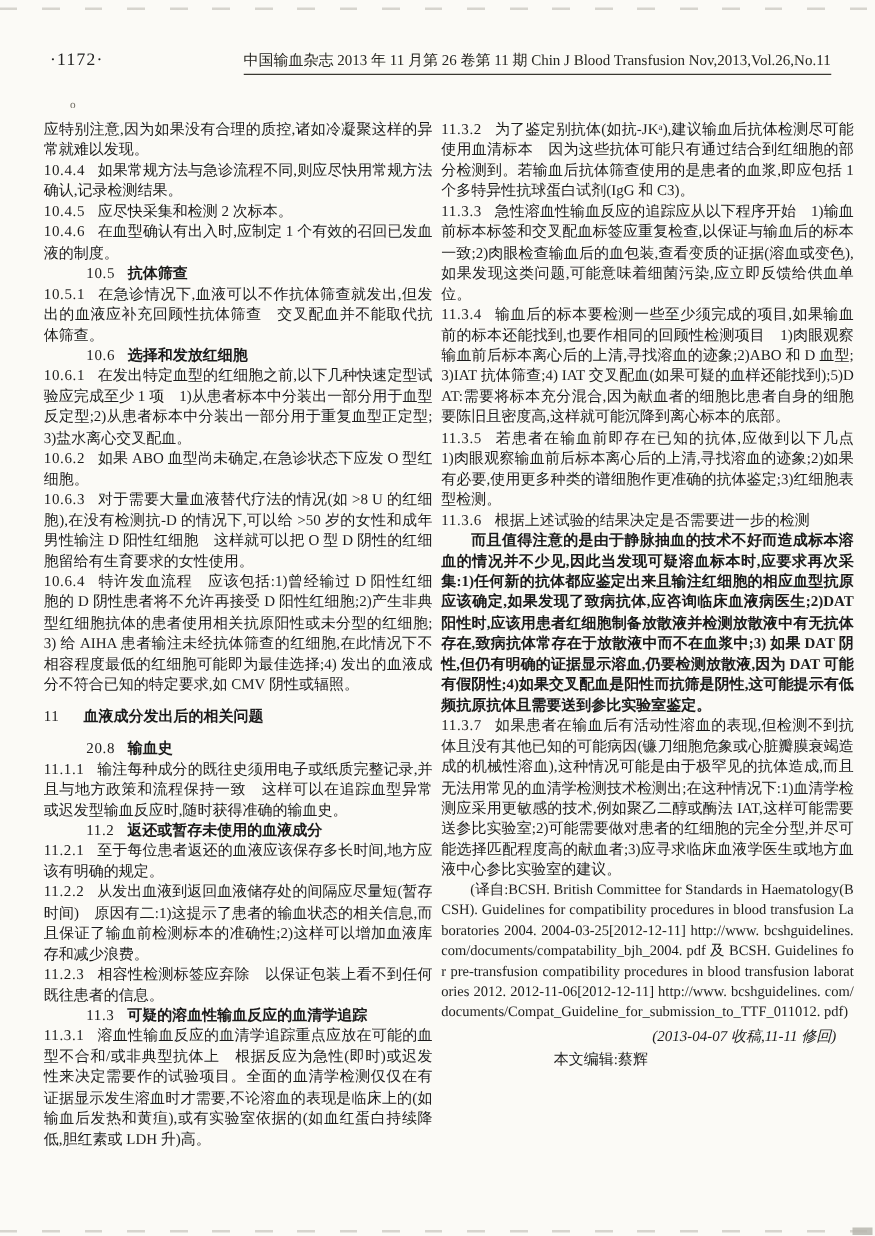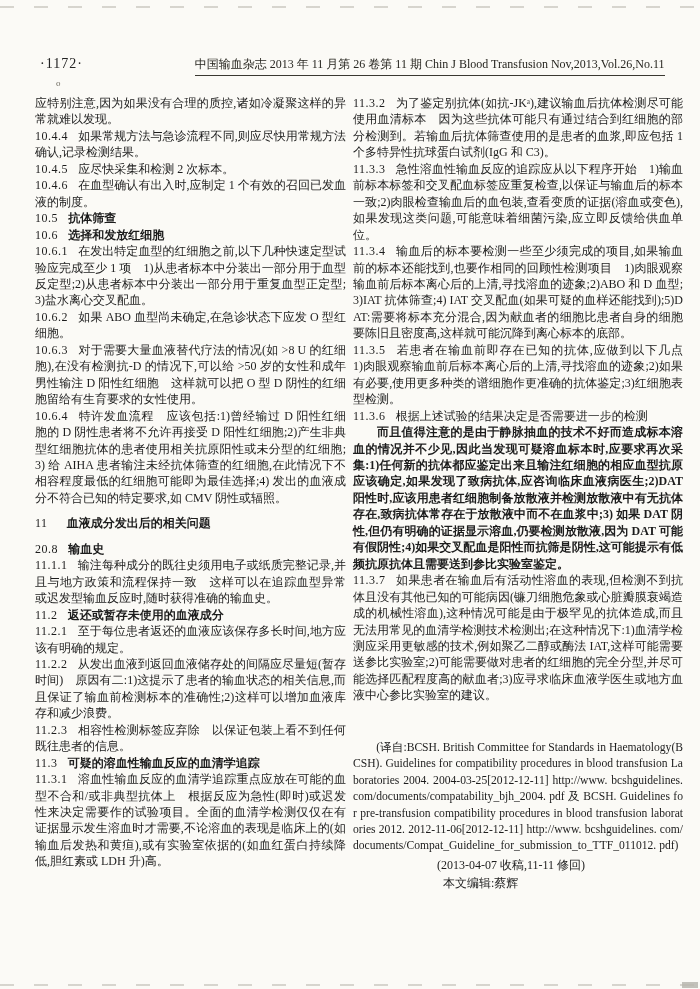--- a/index.html
+++ b/index.html
@@ -16,46 +16,46 @@
     overflow:hidden;
   }
   .scan-line{position:absolute;left:0;right:0;height:2px;
     background-image:repeating-linear-gradient(to right,#b9b6ad 0 14px,transparent 14px 34px);
     opacity:.55;}
   .scan-line.top{top:6px;}
   .scan-line.bottom{top:984px;}
   .corner-mark{position:absolute;background:#8a877e;opacity:.5;}
   .corner-mark.br{right:2px;top:982px;width:16px;height:6px;}
   header{
-    position:absolute;top:56px;left:40px;right:24px;
+    position:absolute;top:40px;left:40px;right:24px;
     display:flex;align-items:baseline;
   }
   .pagenum{font-size:14px;letter-spacing:1px;color:#222;}
   .journal{
     margin-left:112px;
     font-size:12px;color:#26251f;
     border-bottom:1px solid #3a3831;
     padding-bottom:2px;
     white-space:nowrap;
   }
   .speck{position:absolute;left:56px;top:78px;font-size:9px;color:#6e6a60;}
   .columns{
     position:absolute;top:95px;left:35px;width:648px;height:860px;
     display:flex;
   }
   .col{width:311px;font-size:12px;line-height:16.45px;text-align:justify;}
   .col.right{width:330px;margin-left:7px;}
   p{margin:0;word-break:break-all;}
   b.num{font-weight:normal;margin-right:.85em;letter-spacing:.5px;}
-  p.heading{font-weight:bold;}
+  p.heading{font-weight:bold;margin-left:34px;}
   p.chapter{font-weight:bold;margin:9px 0 9px;}
   p.chapter b.num{margin-right:1.6em;}
   p.indent{text-indent:2em;font-weight:bold;}
-  p.citation{text-indent:2em;font-size:11.6px;margin-top:36px;}
-  p.meta-right{text-align:center;padding-right:14px;margin-top:2px;}
+  p.citation{text-indent:2em;font-size:11.6px;}
+  p.meta-right{text-align:right;padding-right:14px;margin-top:2px;font-style:italic;}
   p.editor{padding-left:90px;margin-top:2px;}
 </style>
 </head>
 <body>
 
 <div class="page">
   <div class="scan-line top"></div>
 
   <header>
     <span class="pagenum">·1172·</span>
@@ -64,20 +64,21 @@
 
   <div class="speck">o</div>
 
   <main class="columns">
     <div class="col" id="col-left">
         <p class="cont">应特别注意,因为如果没有合理的质控,诸如冷凝聚这样的异常就难以发现。</p>
         <p class="para"><b class="num">10.4.4</b>如果常规方法与急诊流程不同,则应尽快用常规方法确认,记录检测结果。</p>
         <p class="para"><b class="num">10.4.5</b>应尽快采集和检测 2 次标本。</p>
         <p class="para"><b class="num">10.4.6</b>在血型确认有出入时,应制定 1 个有效的召回已发血液的制度。</p>
         <p class="heading"><b class="num">10.5</b>抗体筛查</p>
+        <p class="para"><b class="num">10.5.1</b>在急诊情况下,血液可以不作抗体筛查就发出,但发出的血液应补充回顾性抗体筛查　交叉配血并不能取代抗体筛查。</p>
         <p class="heading"><b class="num">10.6</b>选择和发放红细胞</p>
         <p class="para"><b class="num">10.6.1</b>在发出特定血型的红细胞之前,以下几种快速定型试验应完成至少 1 项　1)从患者标本中分装出一部分用于血型反定型;2)从患者标本中分装出一部分用于重复血型正定型;3)盐水离心交叉配血。</p>
         <p class="para"><b class="num">10.6.2</b>如果 ABO 血型尚未确定,在急诊状态下应发 O 型红细胞。</p>
         <p class="para"><b class="num">10.6.3</b>对于需要大量血液替代疗法的情况(如 &gt;8 U 的红细胞),在没有检测抗-D 的情况下,可以给 &gt;50 岁的女性和成年男性输注 D 阳性红细胞　这样就可以把 O 型 D 阴性的红细胞留给有生育要求的女性使用。</p>
         <p class="para"><b class="num">10.6.4</b>特许发血流程　应该包括:1)曾经输过 D 阳性红细胞的 D 阴性患者将不允许再接受 D 阳性红细胞;2)产生非典型红细胞抗体的患者使用相关抗原阳性或未分型的红细胞;3) 给 AIHA 患者输注未经抗体筛查的红细胞,在此情况下不相容程度最低的红细胞可能即为最佳选择;4) 发出的血液成分不符合已知的特定要求,如 CMV 阴性或辐照。</p>
         <p class="chapter"><b class="num">11</b>血液成分发出后的相关问题</p>
         <p class="heading"><b class="num">20.8</b>输血史</p>
         <p class="para"><b class="num">11.1.1</b>输注每种成分的既往史须用电子或纸质完整记录,并且与地方政策和流程保持一致　这样可以在追踪血型异常或迟发型输血反应时,随时获得准确的输血史。</p>
         <p class="heading"><b class="num">11.2</b>返还或暂存未使用的血液成分</p>
         <p class="para"><b class="num">11.2.1</b>至于每位患者返还的血液应该保存多长时间,地方应该有明确的规定。</p>

